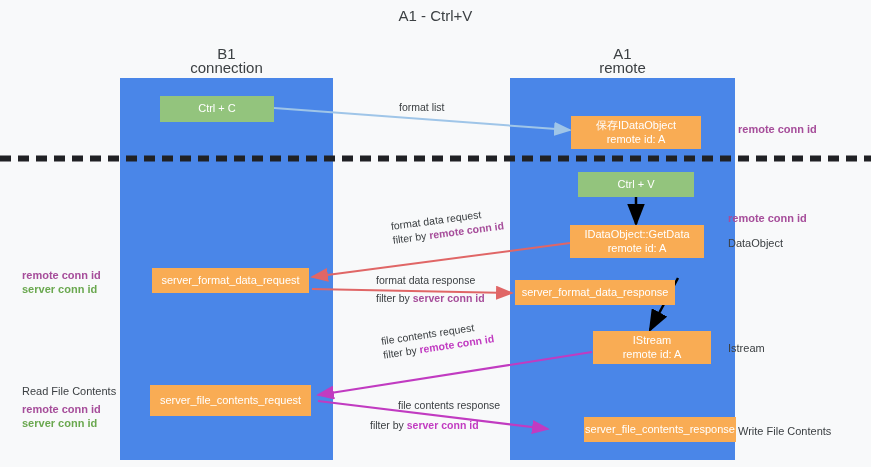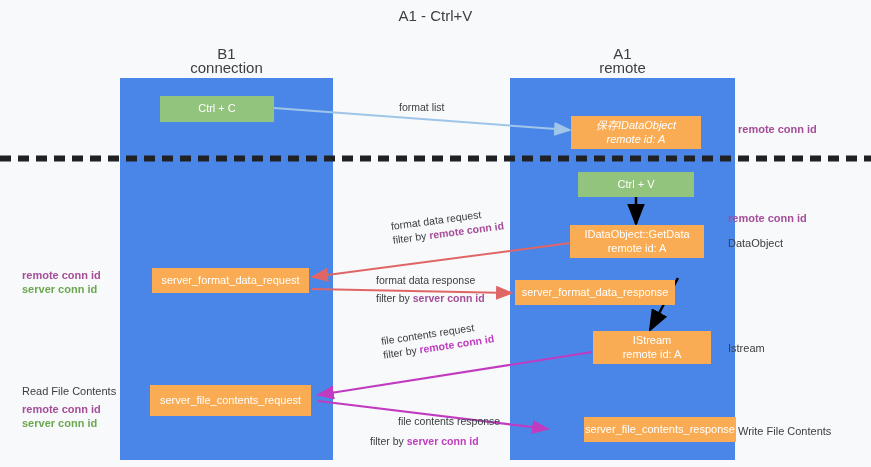--- a/index.html
+++ b/index.html
@@ -147,21 +147,21 @@
 </div>
 <div class="abs col-head" style="left:510px; top:47px; width:225px;">
   <span class="l1">A1</span>
   <span class="l2">remote</span>
 </div>
 
 <div class="abs node green" style="left:160px; top:96px; width:114px; height:26px;">
   <span class="ln">Ctrl + C</span>
 </div>
 
-<div class="abs node orange" style="left:571px; top:116px; width:130px; height:33px;font-style:italic;">
+<div class="abs node orange" style="left:571px; top:116px; width:130px; height:33px;">
   <span class="ln">保存IDataObject</span>
   <span class="ln">remote id: A</span>
 </div>
 
 <div class="abs node green" style="left:578px; top:172px; width:116px; height:25px;">
   <span class="ln">Ctrl + V</span>
 </div>
 
 <div class="abs node orange" style="left:570px; top:225px; width:134px; height:33px;">
   <span class="ln">IDataObject::GetData</span>
@@ -201,21 +201,21 @@
 <div class="abs edge-label" style="left:376px; top:273px;">
   <span class="l">format data response</span>
   <span class="l" style="display:block; margin-top:4px;"><span>filter by </span><span class="hl-purple">server conn id</span></span>
 </div>
 
 <div class="abs edge-label" style="left:380px; top:334px; transform: rotate(-8.5deg);">
   <span class="l">file contents request</span>
   <span class="l"><span>filter by </span><span class="hl-magenta">remote conn id</span></span>
 </div>
 
-<div class="abs edge-label" style="left:370px; top:398px;margin-top:16px;">
+<div class="abs edge-label" style="left:370px; top:398px;">
   <span class="l" style="margin-left:28px;">file contents response</span>
   <span class="l" style="display:block; margin-top:6px;"><span>filter by </span><span class="hl-magenta">server conn id</span></span>
 </div>
 
 <div class="abs ann" style="left:738px; top:122px;">
   <span class="purple">remote conn id</span>
 </div>
 
 <div class="abs ann" style="left:728px; top:211px;">
   <span class="purple">remote conn id</span>

